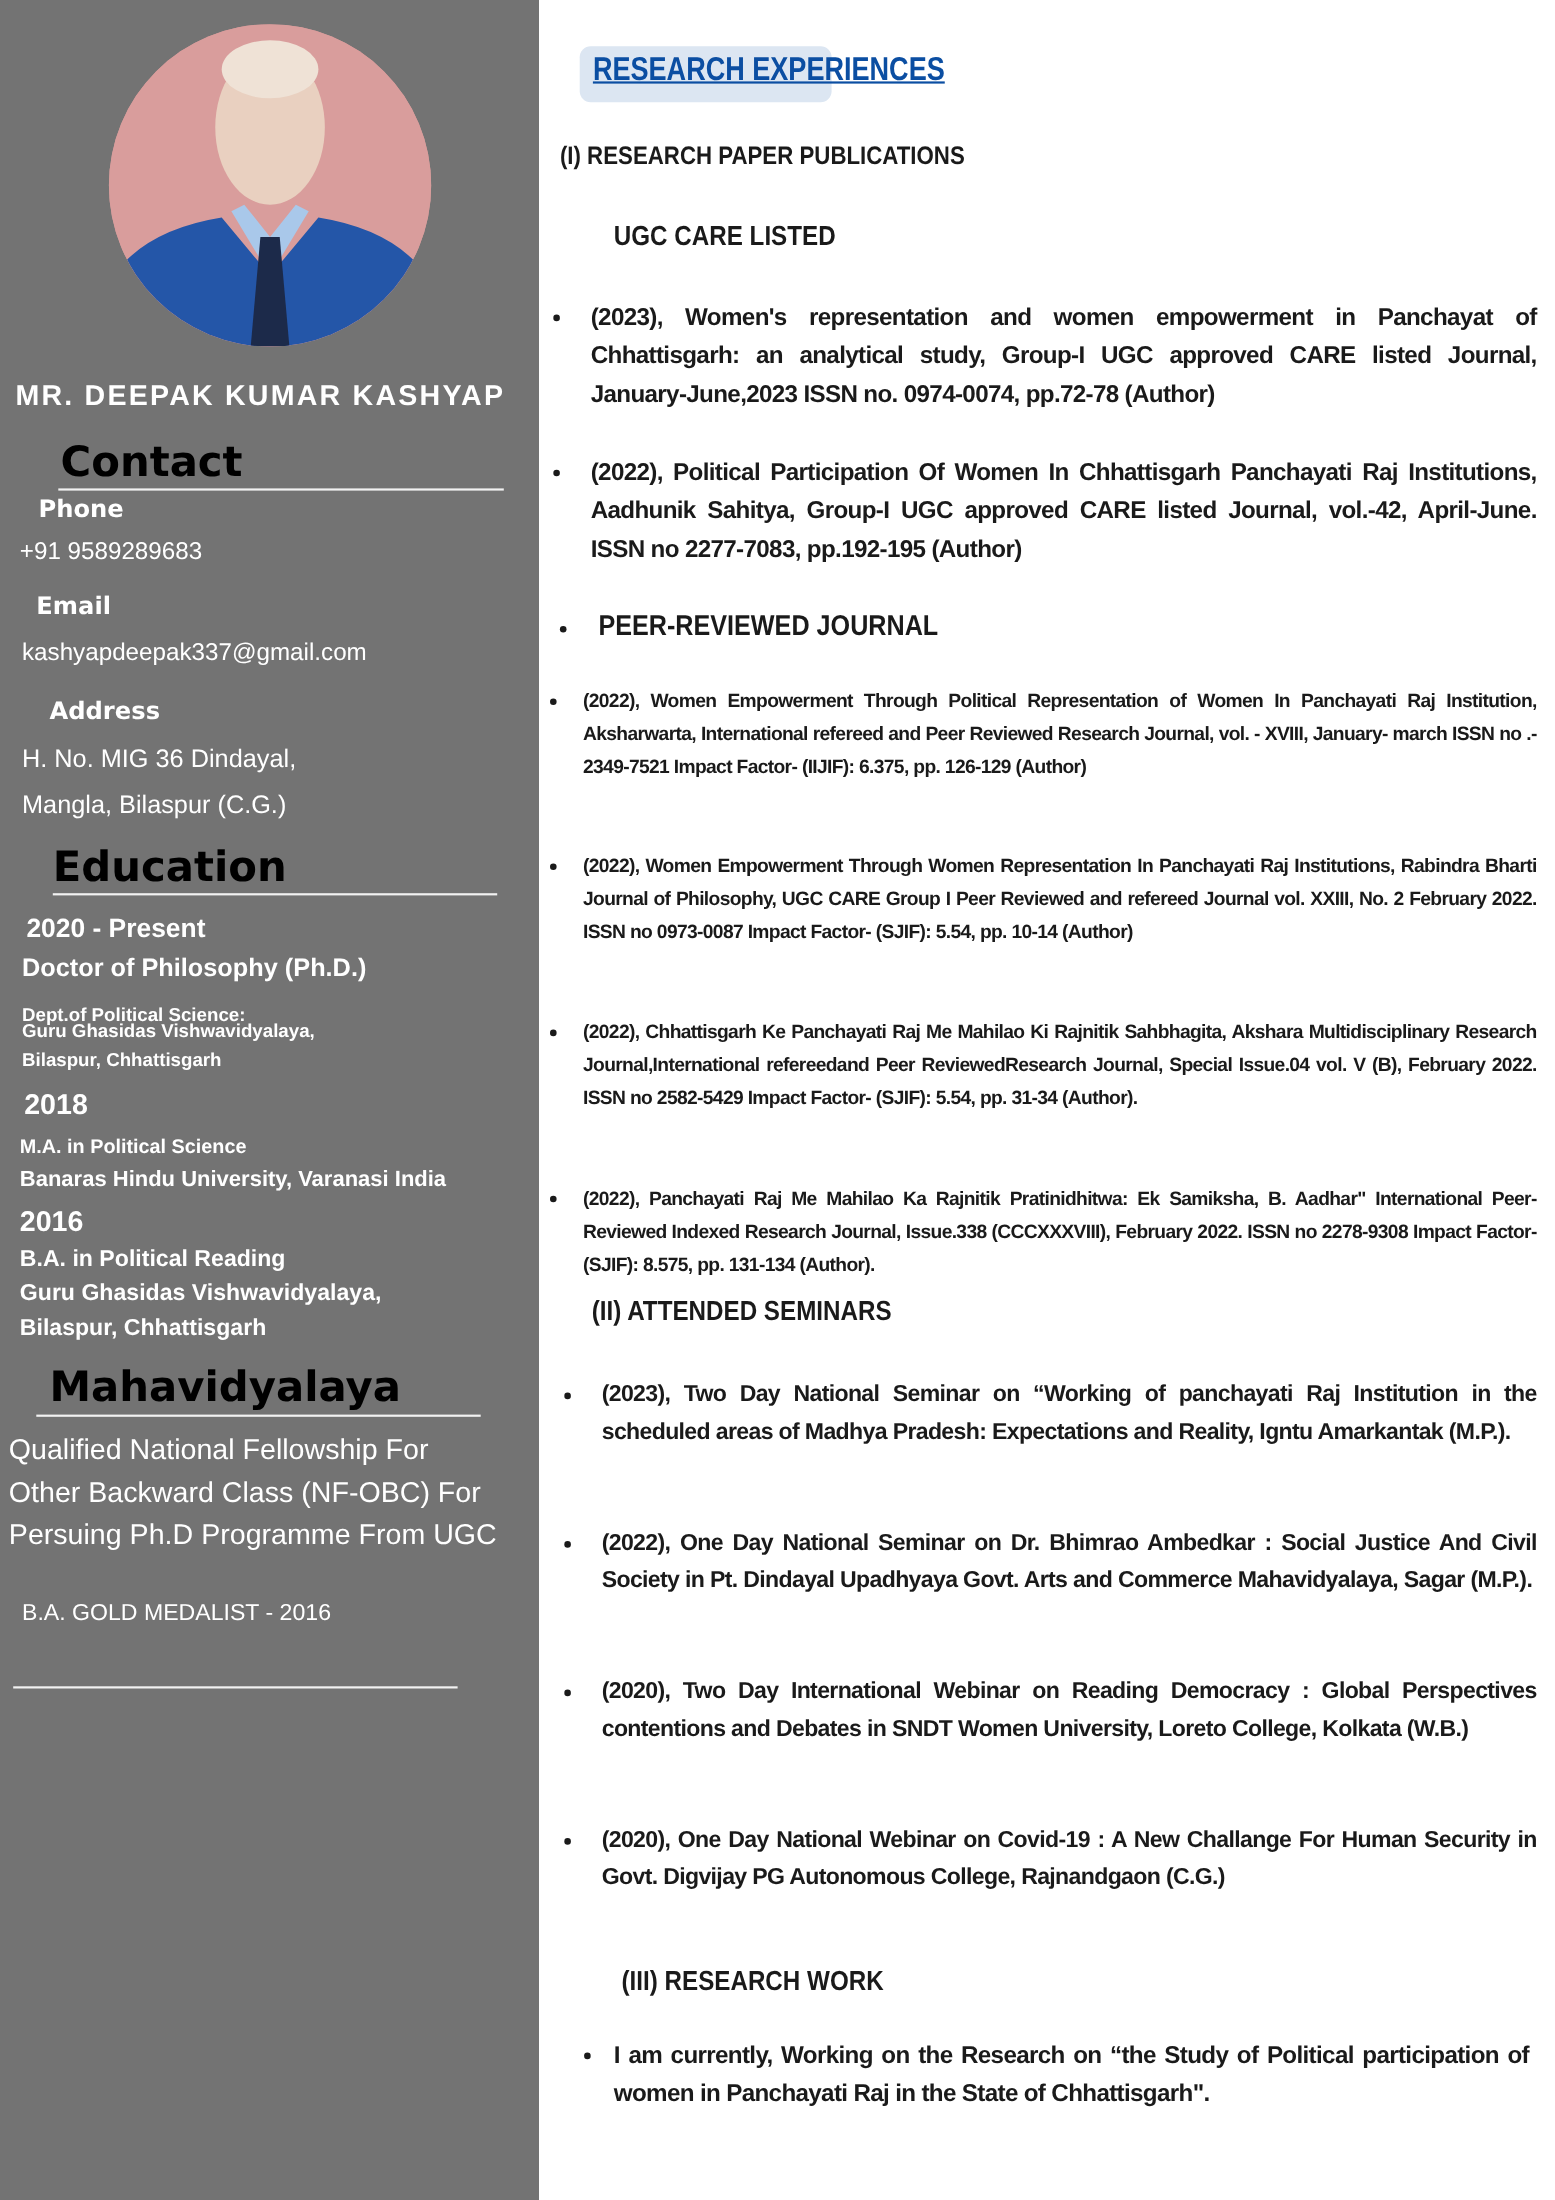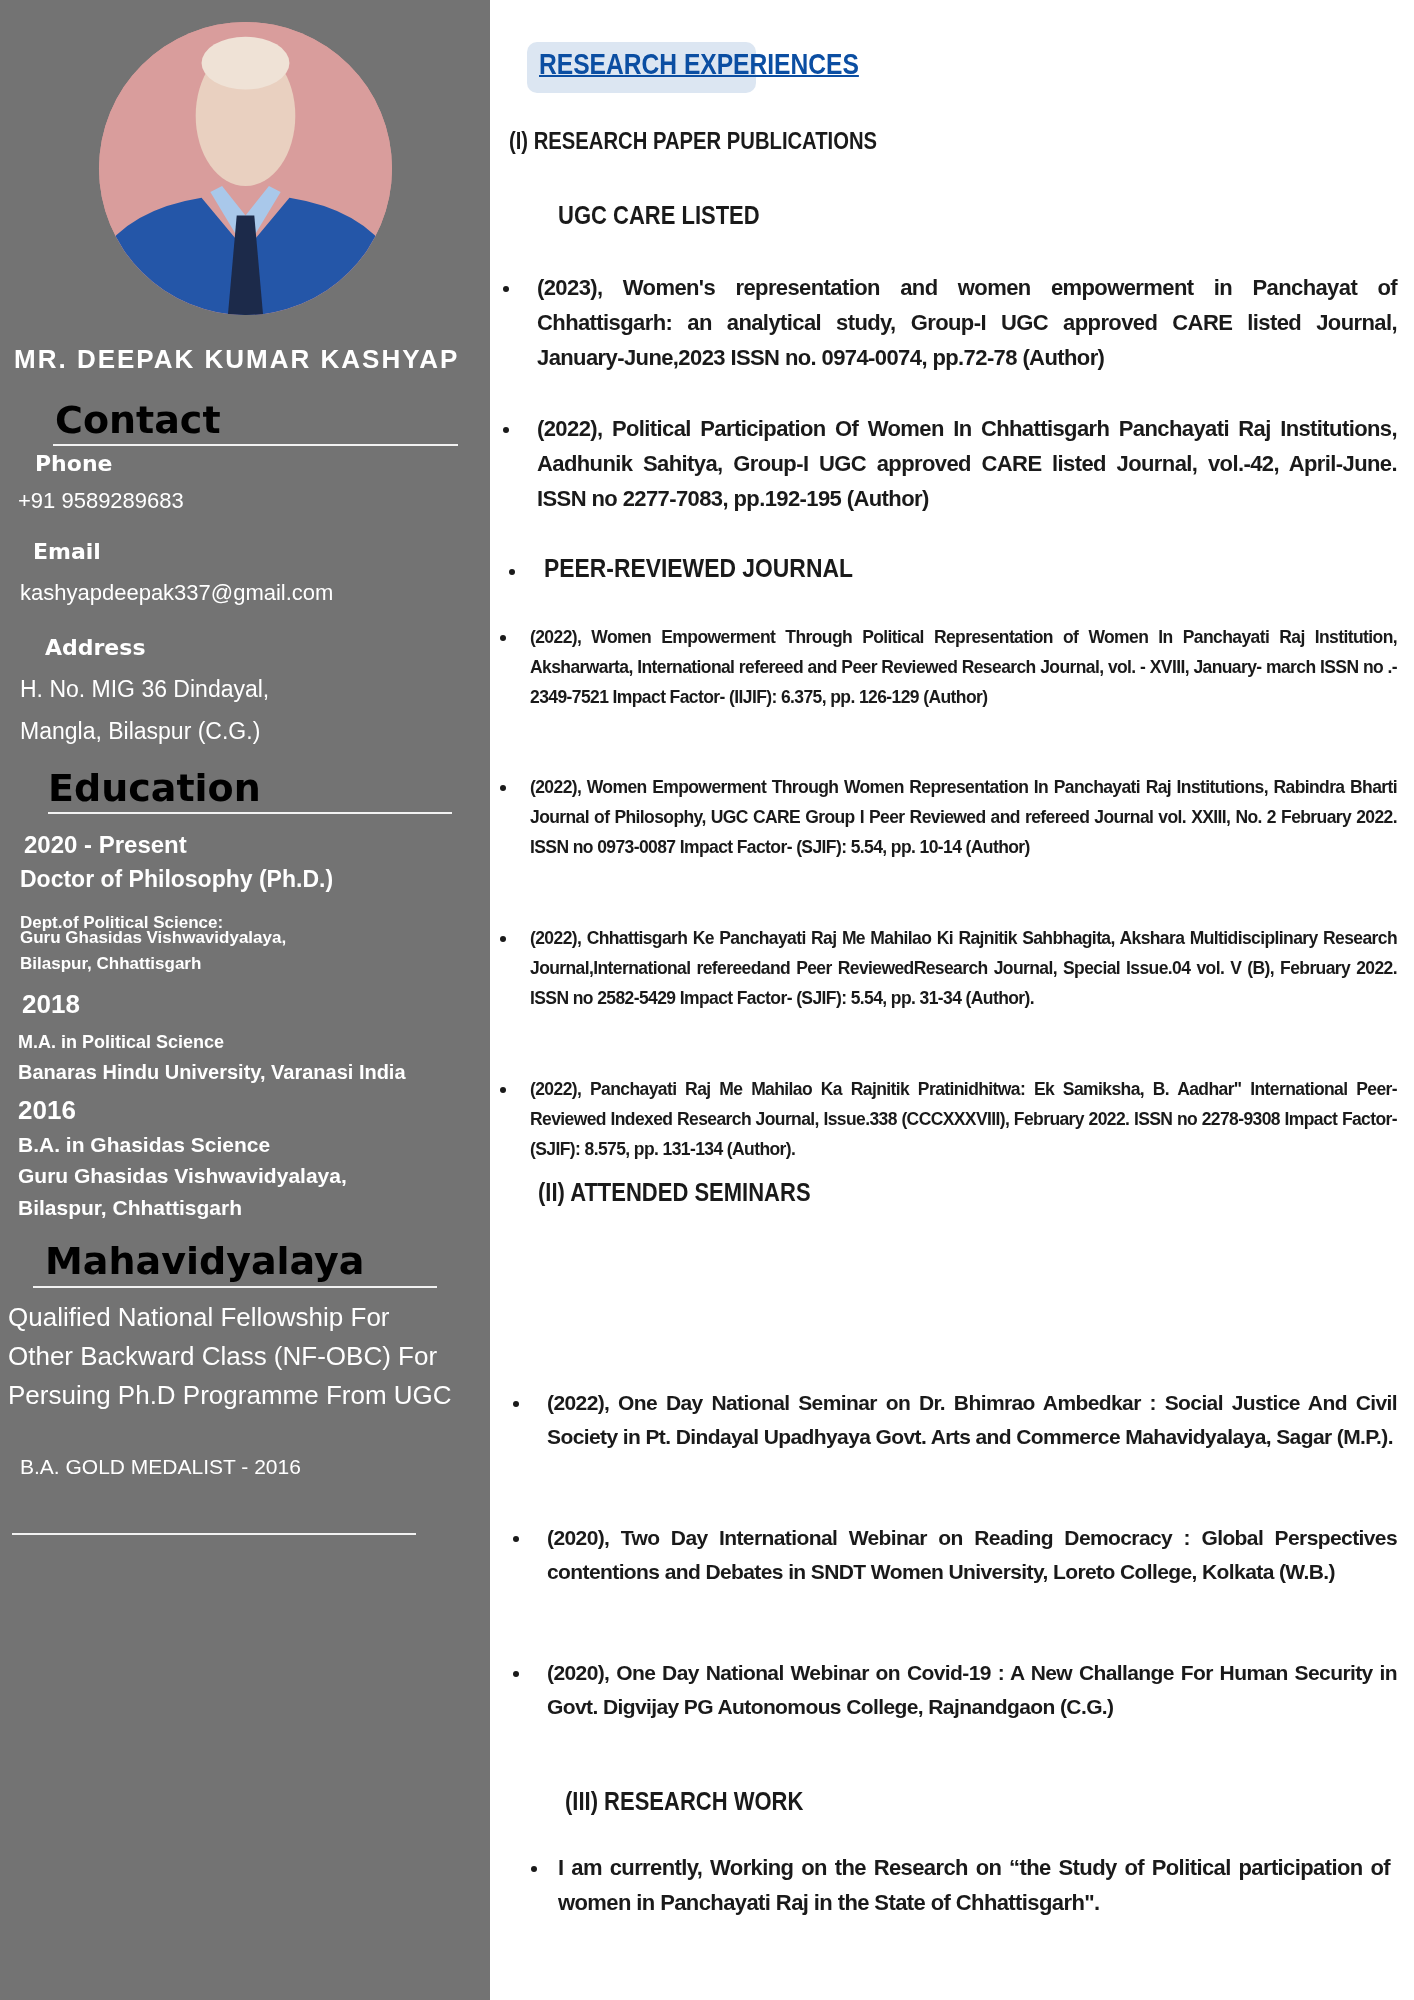--- a/index.html
+++ b/index.html
@@ -99,21 +99,21 @@
   <div class="edu-text" style="left:20px;top:866px;font-size:23px;font-weight:bold;">Doctor of Philosophy (Ph.D.)</div>
   <div class="edu-text" style="left:20px;top:901px;font-size:17px;font-weight:bold;margin-top:12px;">Dept.of Political Science:</div>
   <div class="edu-text" style="left:20px;top:928px;font-size:17px;font-weight:bold;">Guru Ghasidas Vishwavidyalaya,</div>
   <div class="edu-text" style="left:20px;top:954px;font-size:17px;font-weight:bold;">Bilaspur, Chhattisgarh</div>
 
   <div class="edu-year" style="left:22px;top:989px;font-size:26px;">2018</div>
   <div class="edu-text" style="left:18px;top:1032px;font-size:18px;font-weight:bold;">M.A. in  Political Science</div>
   <div class="edu-text" style="left:18px;top:1061px;font-size:20px;font-weight:bold;">Banaras Hindu University, Varanasi India</div>
 
   <div class="edu-year" style="left:18px;top:1095px;font-size:26px;">2016</div>
-  <div class="edu-text" style="left:18px;top:1133px;font-size:21px;font-weight:bold;">B.A. in  Ghasidas Science</div>
+  <div class="edu-text" style="left:18px;top:1133px;font-size:21px;font-weight:bold;">B.A. in  Political Reading</div>
   <div class="edu-text" style="left:18px;top:1164px;font-size:21px;font-weight:bold;">Guru Ghasidas Vishwavidyalaya,</div>
   <div class="edu-text" style="left:18px;top:1196px;font-size:21px;font-weight:bold;">Bilaspur, Chhattisgarh</div>
 
   <div class="sec-title" style="left:45px;top:1239px;font-size:38px;">Mahavidyalaya</div>
   <div class="sec-rule" style="left:33px;top:1286px;width:404px;"></div>
 
   <div class="ach" style="left:8px;top:1302px;font-size:26px;"> Qualified National Fellowship For</div>
   <div class="ach" style="left:8px;top:1341px;font-size:26px;">Other Backward Class (NF-OBC) For</div>
   <div class="ach" style="left:8px;top:1380px;font-size:26px;">Persuing Ph.D Programme From UGC</div>
   <div class="ach" style="left:20px;top:1455px;font-size:21px;">B.A. GOLD MEDALIST - 2016</div>
@@ -154,20 +154,24 @@
     <span class="dot" style="left:-30px;top:13px;"></span>
     <div class="txt cond">(2022), Chhattisgarh Ke Panchayati Raj Me Mahilao Ki Rajnitik Sahbhagita, Akshara Multidisciplinary Research Journal,International refereedand Peer ReviewedResearch Journal, Special Issue.04 vol. V (B), February 2022. ISSN no 2582-5429 Impact Factor- (SJIF): 5.54, pp. 31-34 (Author).</div>
   </div>
   <div class="bullet-item peer" style="left:40px;top:1074px;">
     <span class="dot" style="left:-30px;top:13px;"></span>
     <div class="txt cond">(2022), Panchayati Raj Me Mahilao Ka Rajnitik Pratinidhitwa: Ek Samiksha, B. Aadhar" International Peer-Reviewed Indexed Research Journal, Issue.338 (CCCXXXVIII), February 2022. ISSN no 2278-9308 Impact Factor- (SJIF): 8.575, pp. 131-134 (Author).</div>
   </div>
 
   <div class="h2" style="left:48px;top:1178px;font-size:25px;">(II) ATTENDED SEMINARS</div>
 
+  <div class="bullet-item sem" style="left:57px;top:1251px;">
+    <span class="dot" style="left:-34px;top:15px;"></span>
+    <div class="txt cond"> (2023), Two Day National Seminar on “Working of panchayati Raj Institution in the scheduled areas of Madhya Pradesh: Expectations and Reality, Igntu Amarkantak  (M.P.).</div>
+  </div>
   <div class="bullet-item sem" style="left:57px;top:1386px;">
     <span class="dot" style="left:-34px;top:15px;"></span>
     <div class="txt cond">(2022),  One Day National Seminar on Dr. Bhimrao Ambedkar : Social Justice And Civil Society in Pt. Dindayal Upadhyaya Govt. Arts and Commerce Mahavidyalaya, Sagar (M.P.).</div>
   </div>
   <div class="bullet-item sem" style="left:57px;top:1521px;">
     <span class="dot" style="left:-34px;top:15px;"></span>
     <div class="txt cond">(2020), Two Day International Webinar on Reading Democracy : Global Perspectives contentions and Debates in SNDT Women University, Loreto College, Kolkata (W.B.)</div>
   </div>
   <div class="bullet-item sem" style="left:57px;top:1656px;">
     <span class="dot" style="left:-34px;top:15px;"></span>

